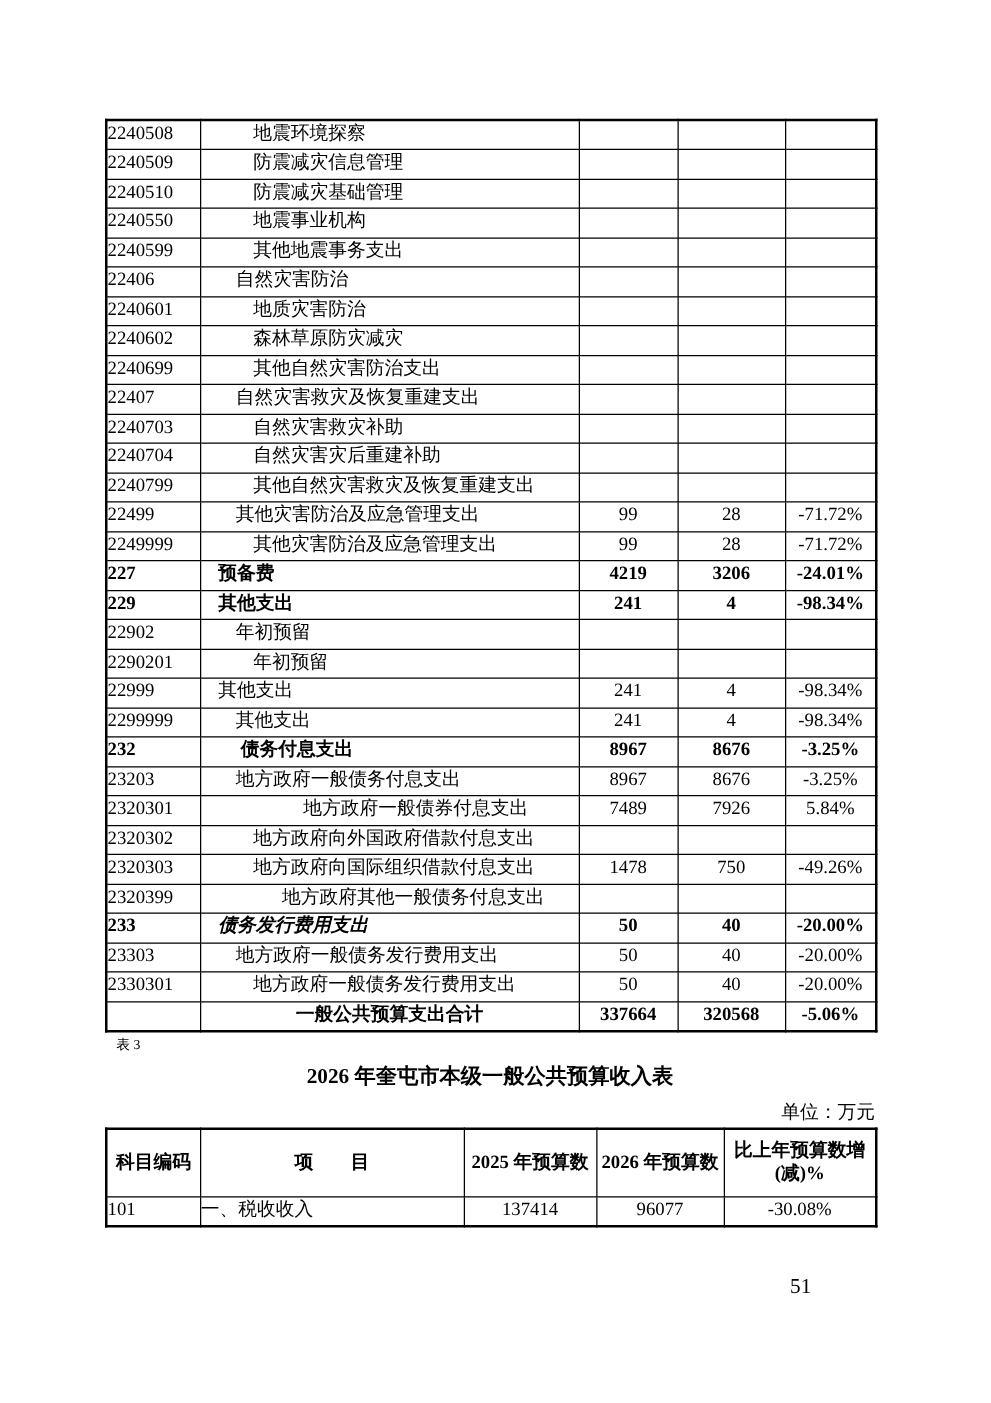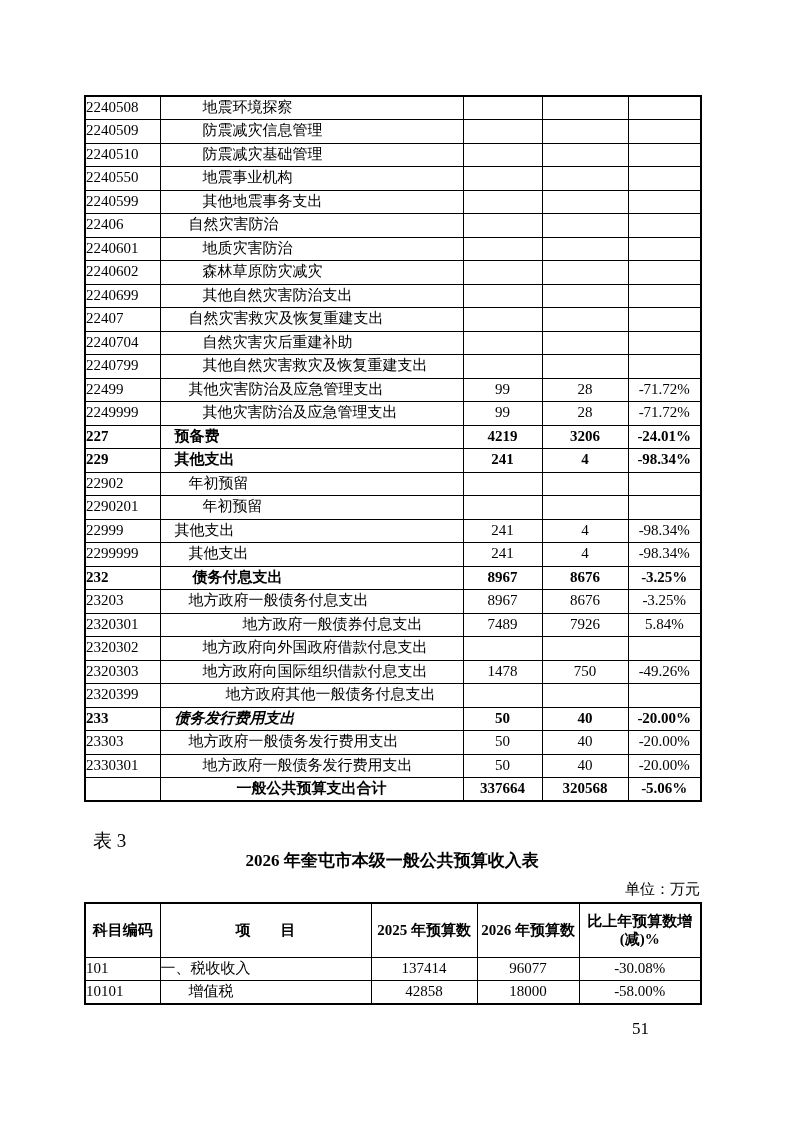--- a/index.html
+++ b/index.html
@@ -52,21 +52,21 @@
   td.c-item { text-align: left; padding-left: 2px; }
   td.c-num  { text-align: center; }
   tr.bold td { font-weight: bold; }
   tr.total td { font-weight: bold; }
   tr.total td.c-item { text-align: center; padding-left: 0; }
   .item-text { display: inline-block; }
   #tbl3-label {
     position: absolute;
     left: 93px;
     top: 828px;
-    font-size: 19px;
+    font-size: 11px;
   }
   #tbl2-title {
     position: absolute;
     left: 84px;
     top: 849px;
     width: 616px;
     text-align: center;
     font-weight: bold;
     font-size: 17px;
   }
@@ -172,20 +172,27 @@
   </tr>
 
   <tr class="data-row">
     <td class="c-code">22407</td>
     <td class="c-item"><span class="item-text" style="padding-left: 28px;">自然灾害救灾及恢复重建支出</span></td>
     <td class="c-num"></td>
     <td class="c-num"></td>
     <td class="c-num"></td>
   </tr>
 
+  <tr class="data-row">
+    <td class="c-code">2240703</td>
+    <td class="c-item"><span class="item-text" style="padding-left: 42px;">自然灾害救灾补助</span></td>
+    <td class="c-num"></td>
+    <td class="c-num"></td>
+    <td class="c-num"></td>
+  </tr>
 
   <tr class="data-row">
     <td class="c-code">2240704</td>
     <td class="c-item"><span class="item-text" style="padding-left: 42px;">自然灾害灾后重建补助</span></td>
     <td class="c-num"></td>
     <td class="c-num"></td>
     <td class="c-num"></td>
   </tr>
 
   <tr class="data-row">
@@ -368,25 +375,18 @@
     </thead>
     <tbody id="rev-tbody">
   <tr class="data-row">
     <td class="c-code">101</td>
     <td class="c-item"><span class="item-text" style="padding-left: 0px;">一、税收收入</span></td>
     <td class="c-num">137414</td>
     <td class="c-num">96077</td>
     <td class="c-num">-30.08%</td>
   </tr>
 
-  <tr class="data-row">
-    <td class="c-code">10101</td>
-    <td class="c-item"><span class="item-text" style="padding-left: 28px;">增值税</span></td>
-    <td class="c-num">42858</td>
-    <td class="c-num">18000</td>
-    <td class="c-num">-58.00%</td>
-  </tr>
 </tbody>
   </table>
 
   <div id="page-number">51</div>
 
 </div>
 
 </body></html>

